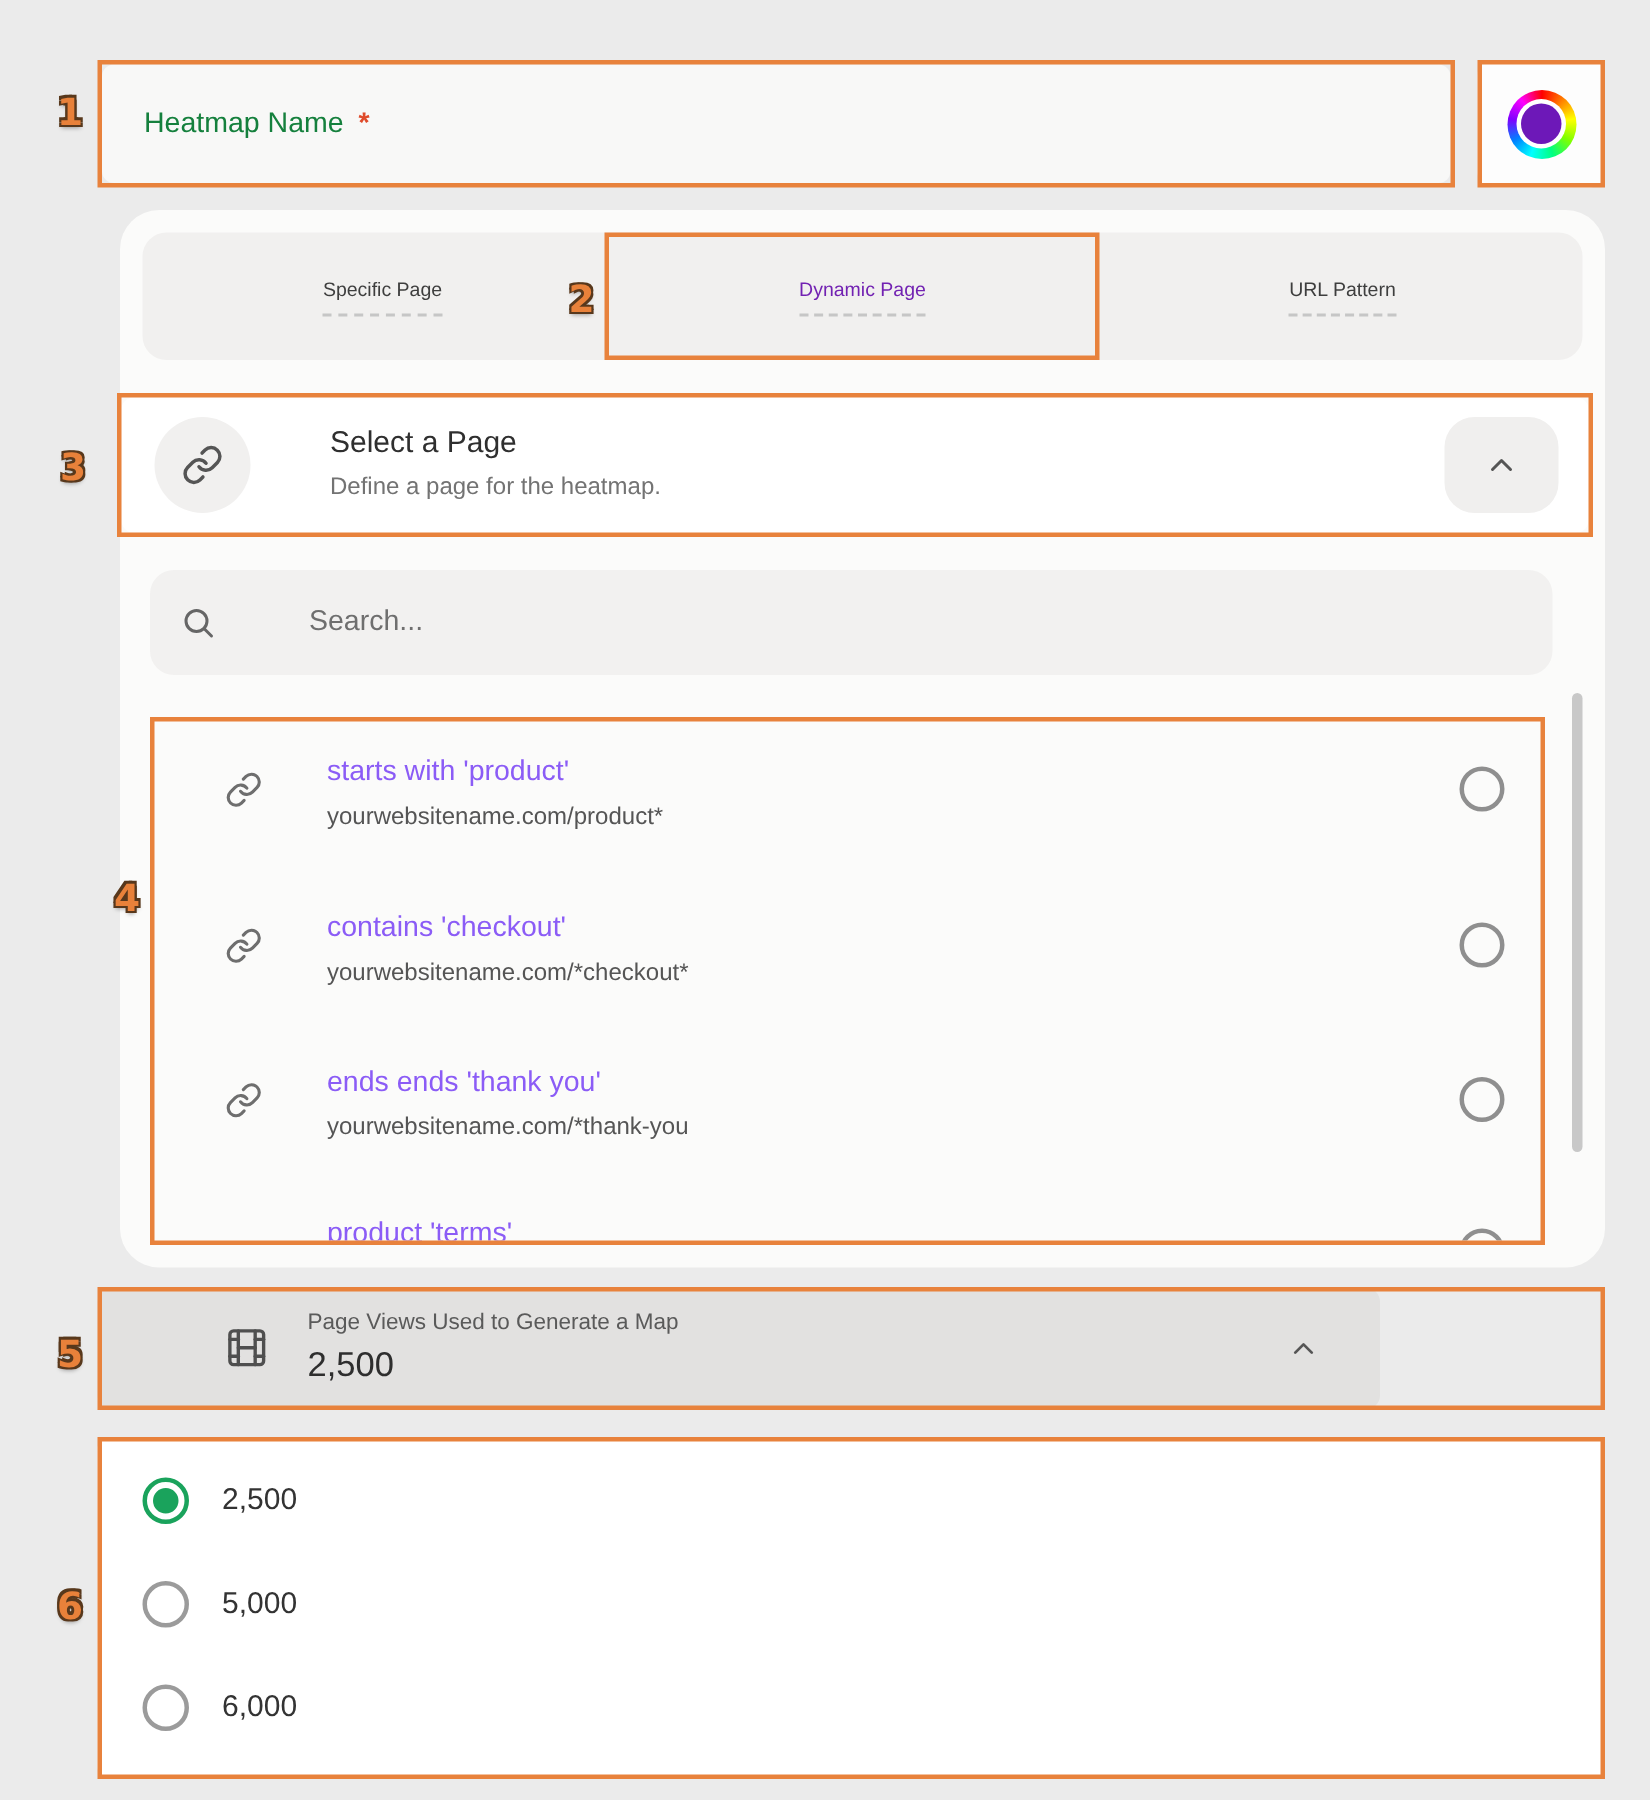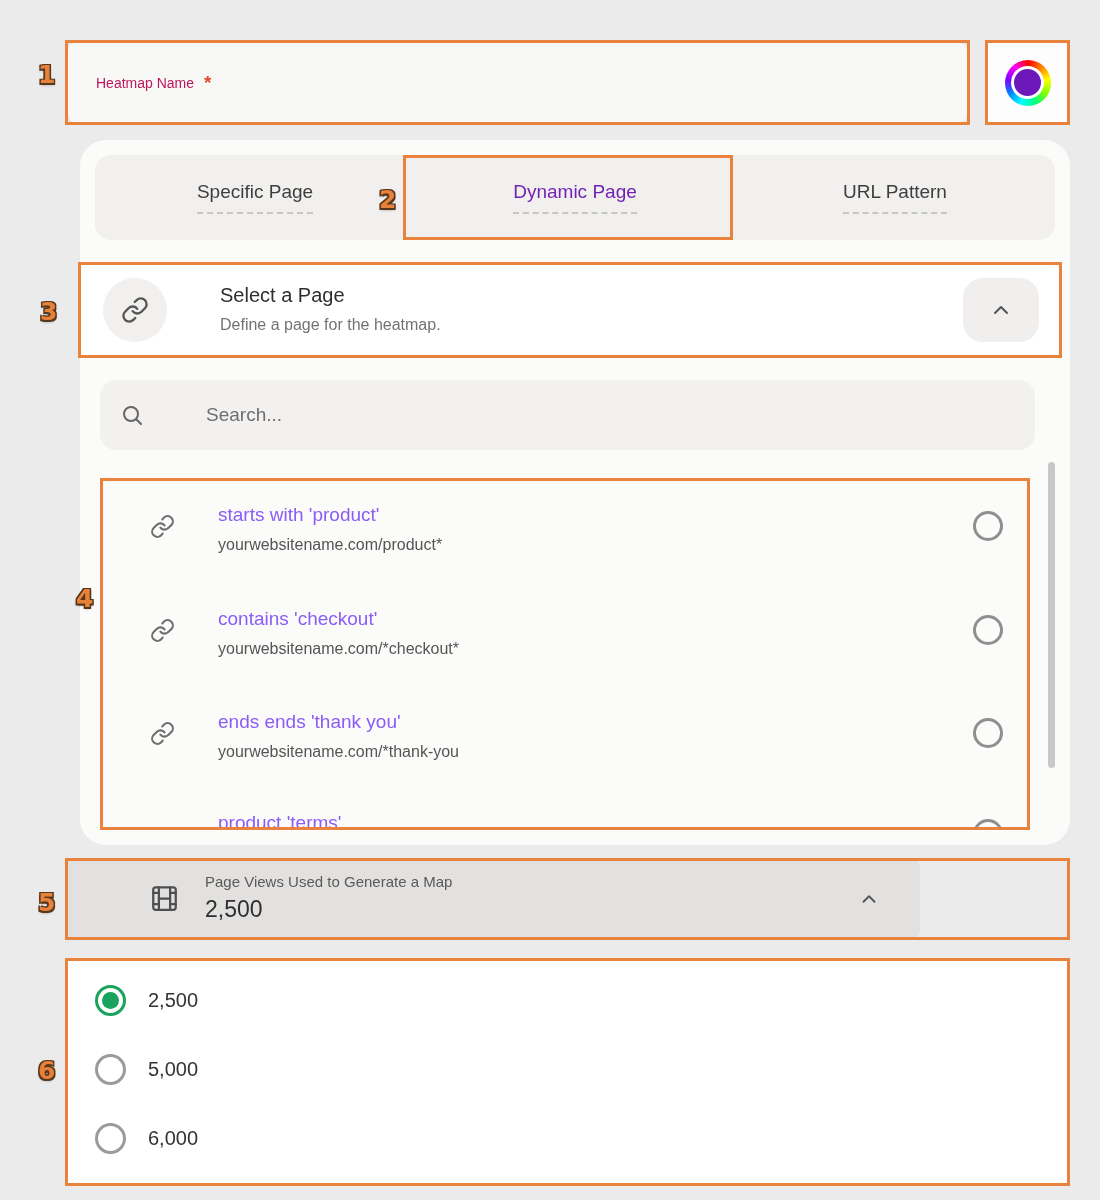--- a/index.html
+++ b/index.html
@@ -14,37 +14,37 @@
   .ann-num{
     position:absolute;z-index:50;font-size:25px;font-weight:bold;color:#e8813a;
     font-family:"DejaVu Sans",sans-serif;
     text-shadow:-1.5px -1.5px 0 #58381c,1.5px -1.5px 0 #58381c,-1.5px 1.5px 0 #58381c,1.5px 1.5px 0 #58381c,0 2px 3px rgba(0,0,0,.35);
   }
   
   .name-field{
     position:absolute;left:68px;top:43px;width:899px;height:79px;background:#f8f8f7;
     border-radius:8px;display:flex;align-items:center;padding-left:28px;box-sizing:border-box;
   }
-  .name-field .ph{font-size:14px;color:#be185d;}
+  .name-field .ph{font-size:19px;color:#15803d;}
   .name-field .req{font-size:19px;color:#df4b2b;margin-left:10px;font-weight:bold;}
   .color-btn{
     position:absolute;left:985px;top:40px;width:85px;height:85px;background:#fdfdfd;border-radius:10px;
     display:flex;align-items:center;justify-content:center;
   }
   .wheel{width:46px;height:46px;border-radius:50%;
     background:conic-gradient(#f00,#ff8000,#ff0,#80ff00,#00ff80,#0ff,#0080ff,#8000ff,#f0f,#f00);
     display:flex;align-items:center;justify-content:center;}
   .wheel-inner{width:33px;height:33px;border-radius:50%;background:#fff;display:flex;align-items:center;justify-content:center;}
   .wheel-dot{width:27px;height:27px;border-radius:50%;background:#6d18b8;}
   
   .card{position:absolute;left:80px;top:140px;width:990px;height:705px;background:#fbfbfa;border-radius:26px;}
   
   .tabbar{position:absolute;left:95px;top:155px;width:960px;height:85px;background:#f1f0ef;border-radius:16px;display:flex;z-index:2;}
   .tab{flex:1;display:flex;align-items:center;justify-content:center;position:relative;z-index:3;}
-  .tab-label{font-size:19px;color:#3e3e3e;display:inline-block;text-align:center;}
+  .tab-label{font-size:13px;color:#3e3e3e;display:inline-block;text-align:center;}
   .tab-label::after{content:"";display:block;border-bottom:2px dashed #c6c6c6;margin-top:9px;}
   .tab.active .tab-label{color:#7222b2;}
   .tab-active-bg{position:absolute;left:406px;top:158px;width:324px;height:79px;background:#ffffff;border-radius:12px;z-index:2;}
   
   .select-row{position:absolute;left:81px;top:265px;width:978px;height:90px;background:#ffffff;border-radius:8px;z-index:2;}
   .link-circle{position:absolute;left:22px;top:13px;width:64px;height:64px;border-radius:50%;background:#f1f0ef;display:flex;align-items:center;justify-content:center;}
   .select-title{position:absolute;left:139px;top:19px;font-size:20px;color:#2f2f2f;}
   .select-sub{position:absolute;left:139px;top:51px;font-size:16px;color:#737373;}
   .collapse-btn{position:absolute;right:20px;top:13px;width:76px;height:64px;background:#f0efee;border-radius:20px;display:flex;align-items:center;justify-content:center;}
   

